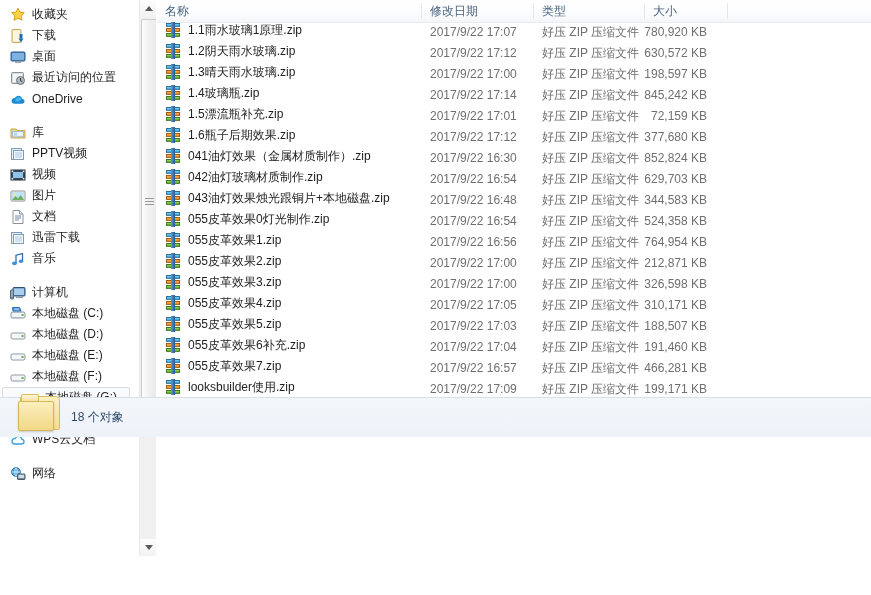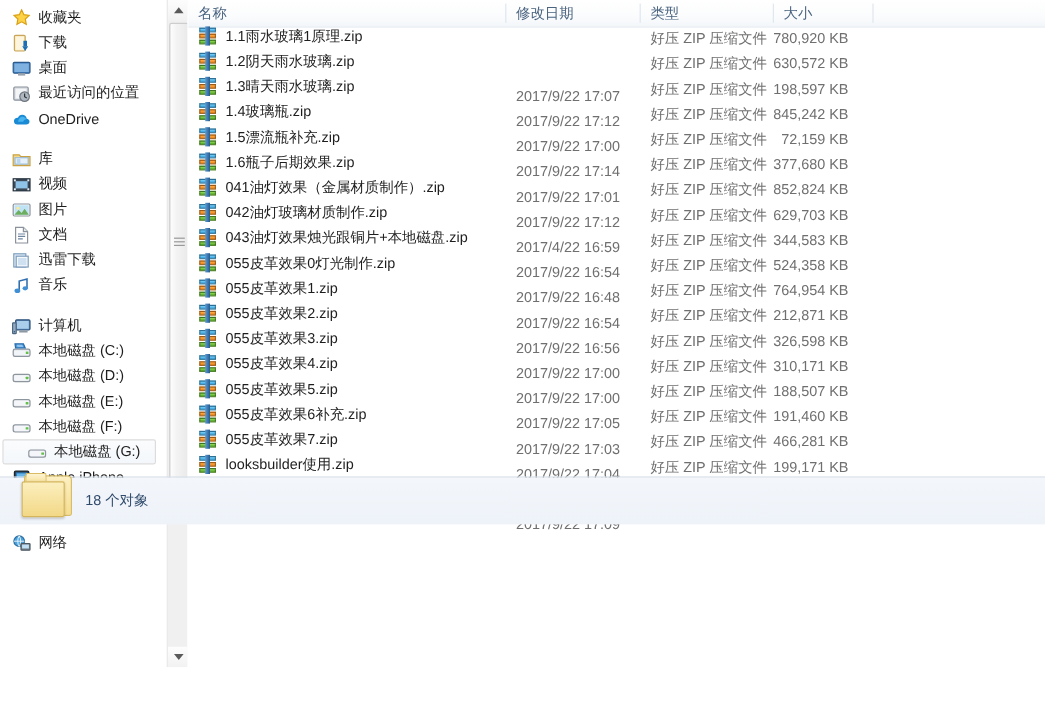--- a/index.html
+++ b/index.html
@@ -68,21 +68,21 @@
   .hcell{
     position:absolute;top:0;height:22px;line-height:22px;
     font-size:12px;color:#4a6480;padding-left:8px;
     box-sizing:border-box;
   }
   .hcell .divline{position:absolute;right:0;top:3px;bottom:3px;width:1px;background:#dfe7ef;}
   .rows{position:absolute;left:0;top:22px;width:714px;}
   .row{height:21px;position:relative;}
   .c-name{position:absolute;left:8px;top:0;height:21px;display:flex;white-space:nowrap;}
   .c-name .fname{margin-left:7px;font-size:12px;color:#1e1e1e;}
-  .c-date{position:absolute;left:273px;top:0;height:21px;line-height:21px;font-size:12px;color:#6f6f6f;white-space:nowrap;margin-top:48px;}
+  .c-date{position:absolute;left:273px;top:0;height:21px;line-height:21px;font-size:12px;color:#6f6f6f;white-space:nowrap;}
   .c-type{position:absolute;left:385px;top:0;height:21px;line-height:21px;font-size:12px;color:#6f6f6f;white-space:nowrap;}
   .c-size{position:absolute;left:428px;width:122px;top:0;height:21px;line-height:21px;font-size:12px;color:#6f6f6f;text-align:right;white-space:nowrap;}
 
   
   .zipicon{width:16px;height:16px;position:relative;flex:0 0 16px;}
   .zipicon .band{position:absolute;left:1px;width:14px;height:4px;border:1px solid rgba(0,0,0,.35);box-sizing:border-box;}
   .zipicon .b1{top:1px;background:linear-gradient(to bottom,#7fd4f7,#2f9fe0);}
   .zipicon .b2{top:6px;background:linear-gradient(to bottom,#ffb24d,#ef7e12);}
   .zipicon .b3{top:11px;background:linear-gradient(to bottom,#9ede5d,#49a522);}
   .zipicon .clip2{position:absolute;left:6px;top:0;width:4px;height:16px;background:linear-gradient(to right,#5b9ad4,#27598c);}
@@ -147,20 +147,28 @@
             <span class="nav-label">OneDrive</span>
           </div>
           <div class="spacer"></div>
           <div class="nav-item">
             <span class="ico"><svg width="16" height="16" viewBox="0 0 16 16">
                 <path d="M1 4h5l1.4 1.6H15V13H1z" fill="#f3d98a" stroke="#c9a142"></path>
                 <rect x="2.5" y="6.4" width="11" height="5.4" fill="#e7f1f9" stroke="#9cbad6"></rect>
                 <rect x="4" y="7.4" width="3" height="4.4" fill="#b9d6ee"></rect>
               </svg></span>
             <span class="nav-label">库</span>
+          </div>
+          <div class="nav-item child">
+            <span class="ico"><svg width="16" height="16" viewBox="0 0 16 16">
+                <rect x="1.5" y="2.5" width="10" height="11" fill="#e4eefa" stroke="#7d9dbc"></rect>
+                <rect x="3.5" y="4.5" width="10" height="9" fill="#f5f9fd" stroke="#7d9dbc"></rect>
+                <rect x="5" y="6" width="7" height="6" fill="#cfe0f1"></rect>
+              </svg></span>
+            <span class="nav-label">PPTV视频</span>
           </div>
           <div class="nav-item child">
             <span class="ico"><svg width="16" height="16" viewBox="0 0 16 16">
                 <rect x="1" y="3" width="14" height="10" fill="#3c4a58" stroke="#22303c"></rect>
                 <rect x="3" y="5" width="10" height="6" fill="#8fc3e8"></rect>
                 <rect x="1.6" y="3.5" width="1.6" height="1.6" fill="#e8eef4"></rect>
                 <rect x="1.6" y="10.9" width="1.6" height="1.6" fill="#e8eef4"></rect>
                 <rect x="12.8" y="3.5" width="1.6" height="1.6" fill="#e8eef4"></rect>
                 <rect x="12.8" y="10.9" width="1.6" height="1.6" fill="#e8eef4"></rect>
               </svg></span>
@@ -394,21 +402,21 @@
         <div class="row">
           <div class="c-name">
             <span class="zipicon">
               <span class="band b1"></span>
               <span class="band b2"></span>
               <span class="band b3"></span>
               <span class="clip2"></span>
             </span>
             <span class="fname">041油灯效果（金属材质制作）.zip</span>
           </div>
-          <div class="c-date">2017/4/22 16:59</div>
+          <div class="c-date">2017/9/22 16:30</div>
           <div class="c-type">好压 ZIP 压缩文件</div>
           <div class="c-size">852,824 KB</div>
         </div>
         <div class="row">
           <div class="c-name">
             <span class="zipicon">
               <span class="band b1"></span>
               <span class="band b2"></span>
               <span class="band b3"></span>
               <span class="clip2"></span>

